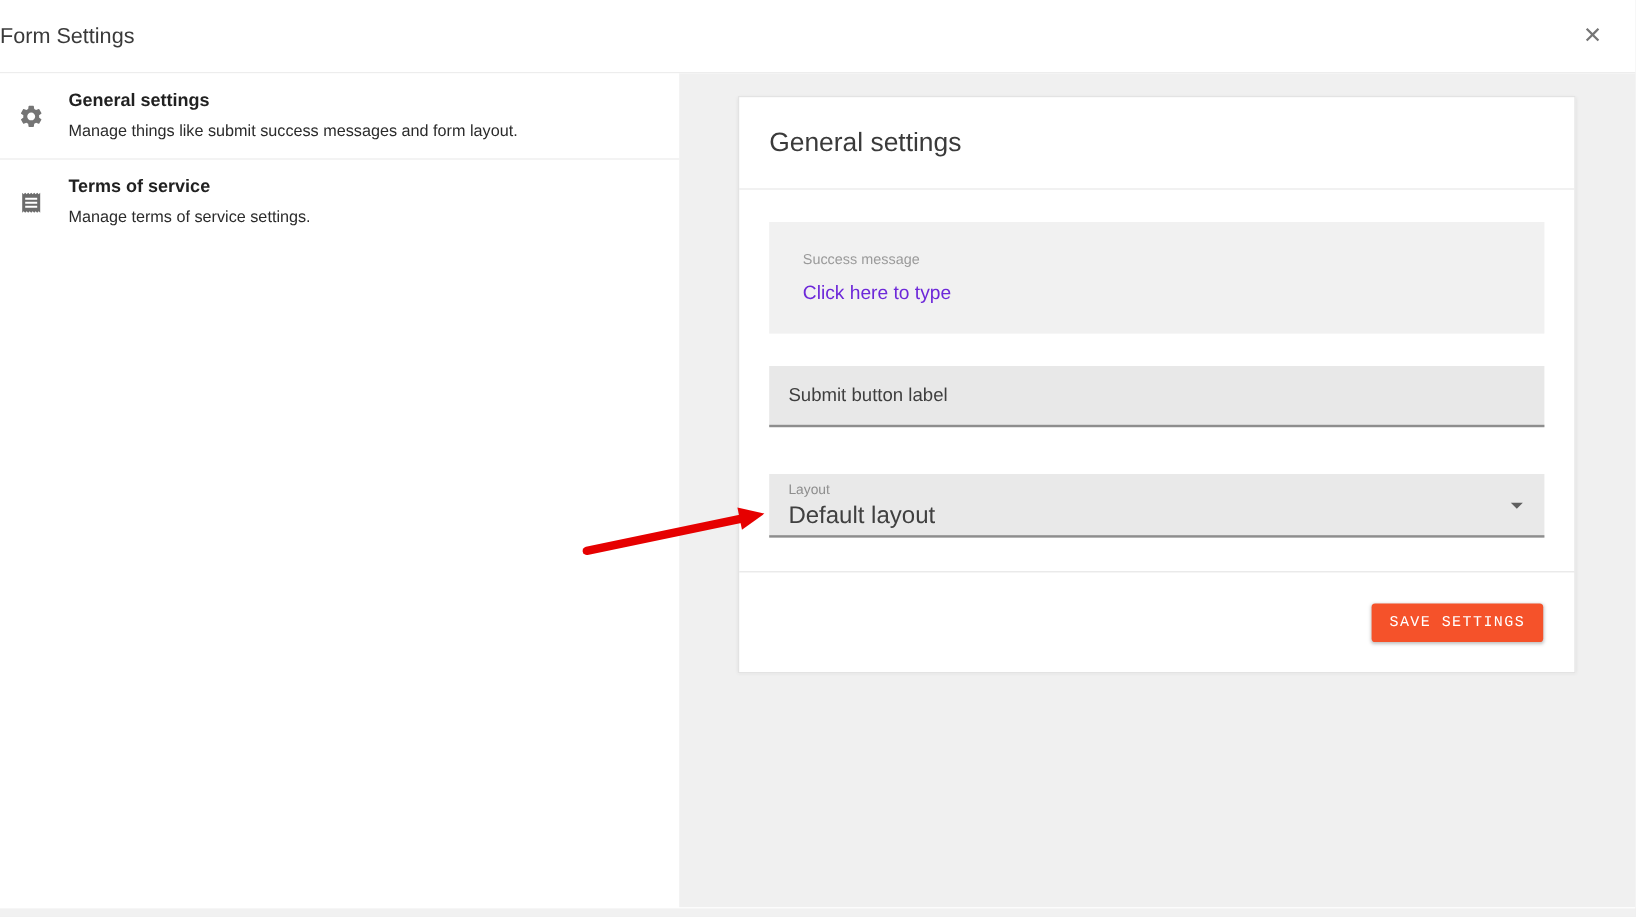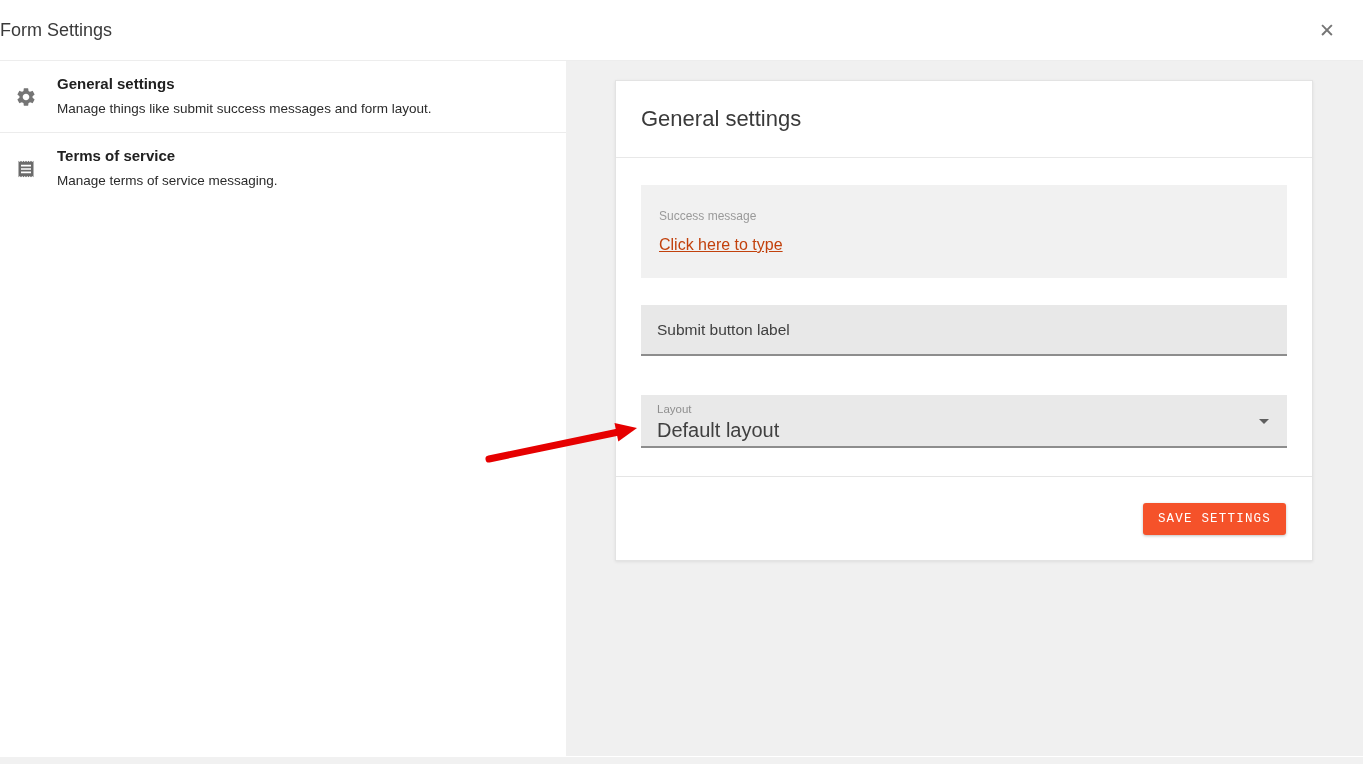--- a/index.html
+++ b/index.html
@@ -90,26 +90,26 @@
     height: 77px;
     display: flex; align-items: center;
     padding: 0 25px;
     border-bottom: 1px solid #e8e8e8;
   }
   .card-title { font-size: 22px; color: #3a3a3a; }
   .card-fields { padding: 27px 25px 28px 25px; }
   .success-field {
     background: #f1f1f1;
     height: 93px;
-    padding: 0 18px;
+    padding: 0 28px;
     display: flex; flex-direction: column; justify-content: center;
     cursor: text;
   }
   .success-label { font-size: 12px; color: #9a9a9a; margin-bottom: 13px; }
-  .success-placeholder { font-size: 16px; color: #c2410c; text-decoration: underline; }
+  .success-placeholder { font-size: 16px; color: #6d28d9; }
   .submit-input {
     display: block;
     width: 100%;
     margin-top: 27px;
     height: 51px;
     background: #e8e8e8;
     border: none;
     border-bottom: 2px solid #8d8d8d;
     padding: 0 16px;
     font-size: 15.5px;
@@ -190,21 +190,21 @@
         <div class="sidebar-item-desc">Manage things like submit success messages and form layout.</div>
       </div>
 
       <div class="sidebar-item">
         <span class="sidebar-icon">
           <svg width="20" height="22" viewBox="0 0 24 24" fill="#6b6b6b">
               <path d="M18 17H6v-2h12v2zm0-4H6v-2h12v2zm0-4H6V7h12v2zM3 22l1.5-1.5L6 22l1.5-1.5L9 22l1.5-1.5L12 22l1.5-1.5L15 22l1.5-1.5L18 22l1.5-1.5L21 22V2l-1.5 1.5L18 2l-1.5 1.5L15 2l-1.5 1.5L12 2l-1.5 1.5L9 2 7.5 3.5 6 2 4.5 3.5 3 2v20z"></path>
             </svg>
         </span>
         <div class="sidebar-item-title">Terms of service</div>
-        <div class="sidebar-item-desc">Manage terms of service messaging.</div>
+        <div class="sidebar-item-desc">Manage terms of service settings.</div>
       </div>
 
 
     </div>
 
     <div class="content">
       <div class="card">
 
         <div class="card-title-row">
           <div class="card-title">General settings</div>

